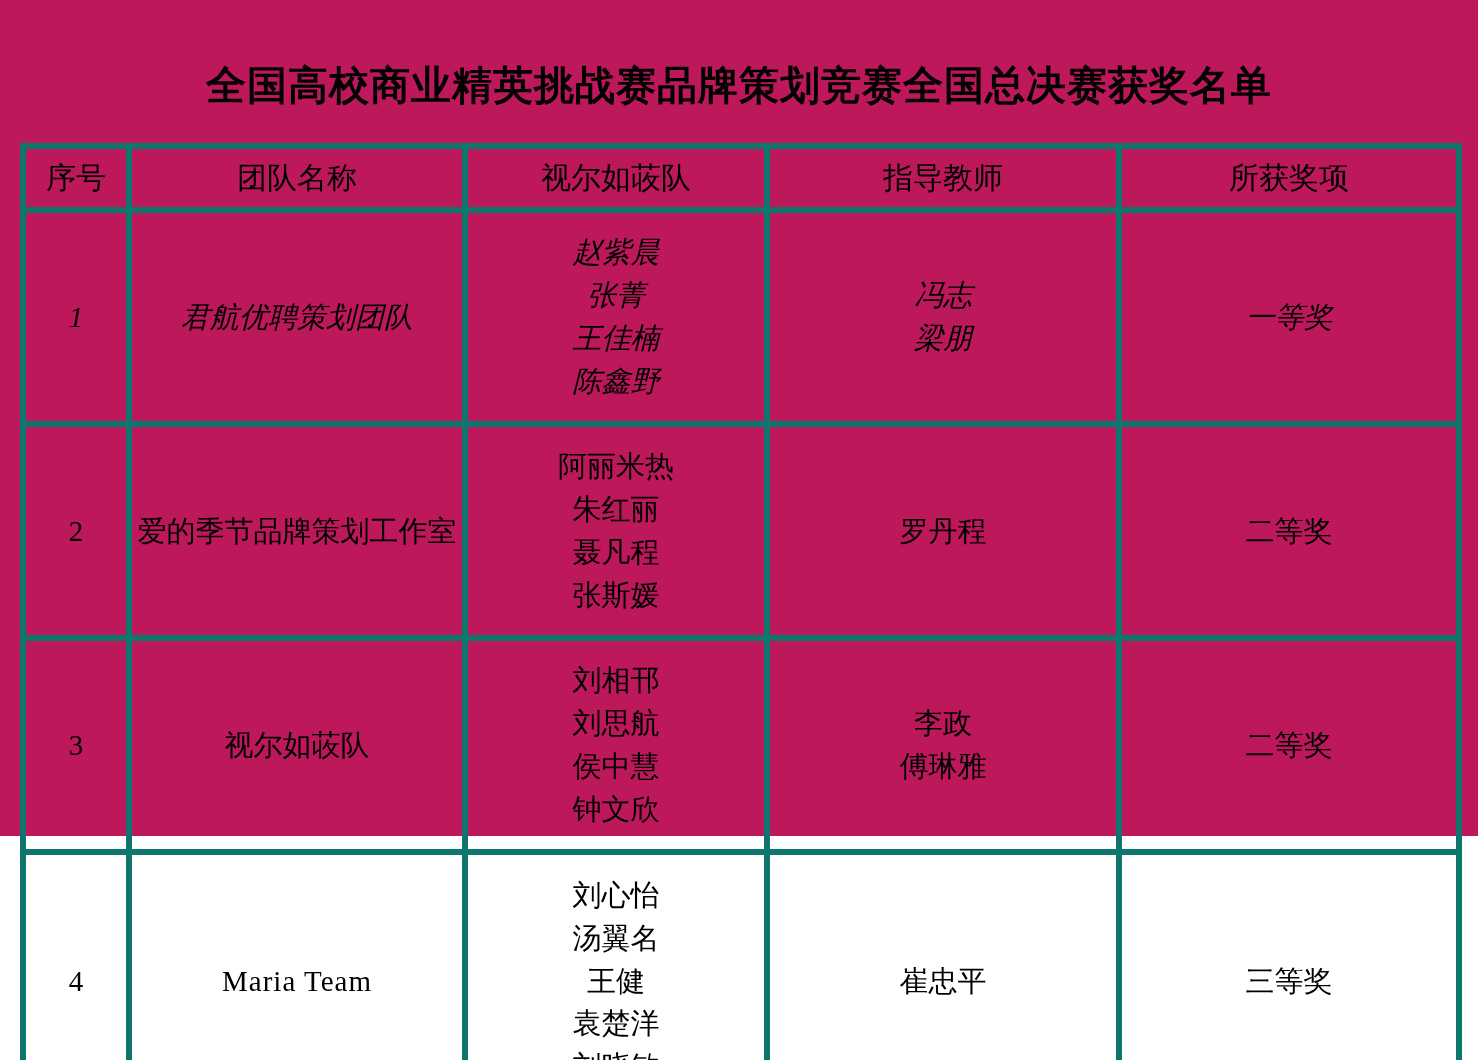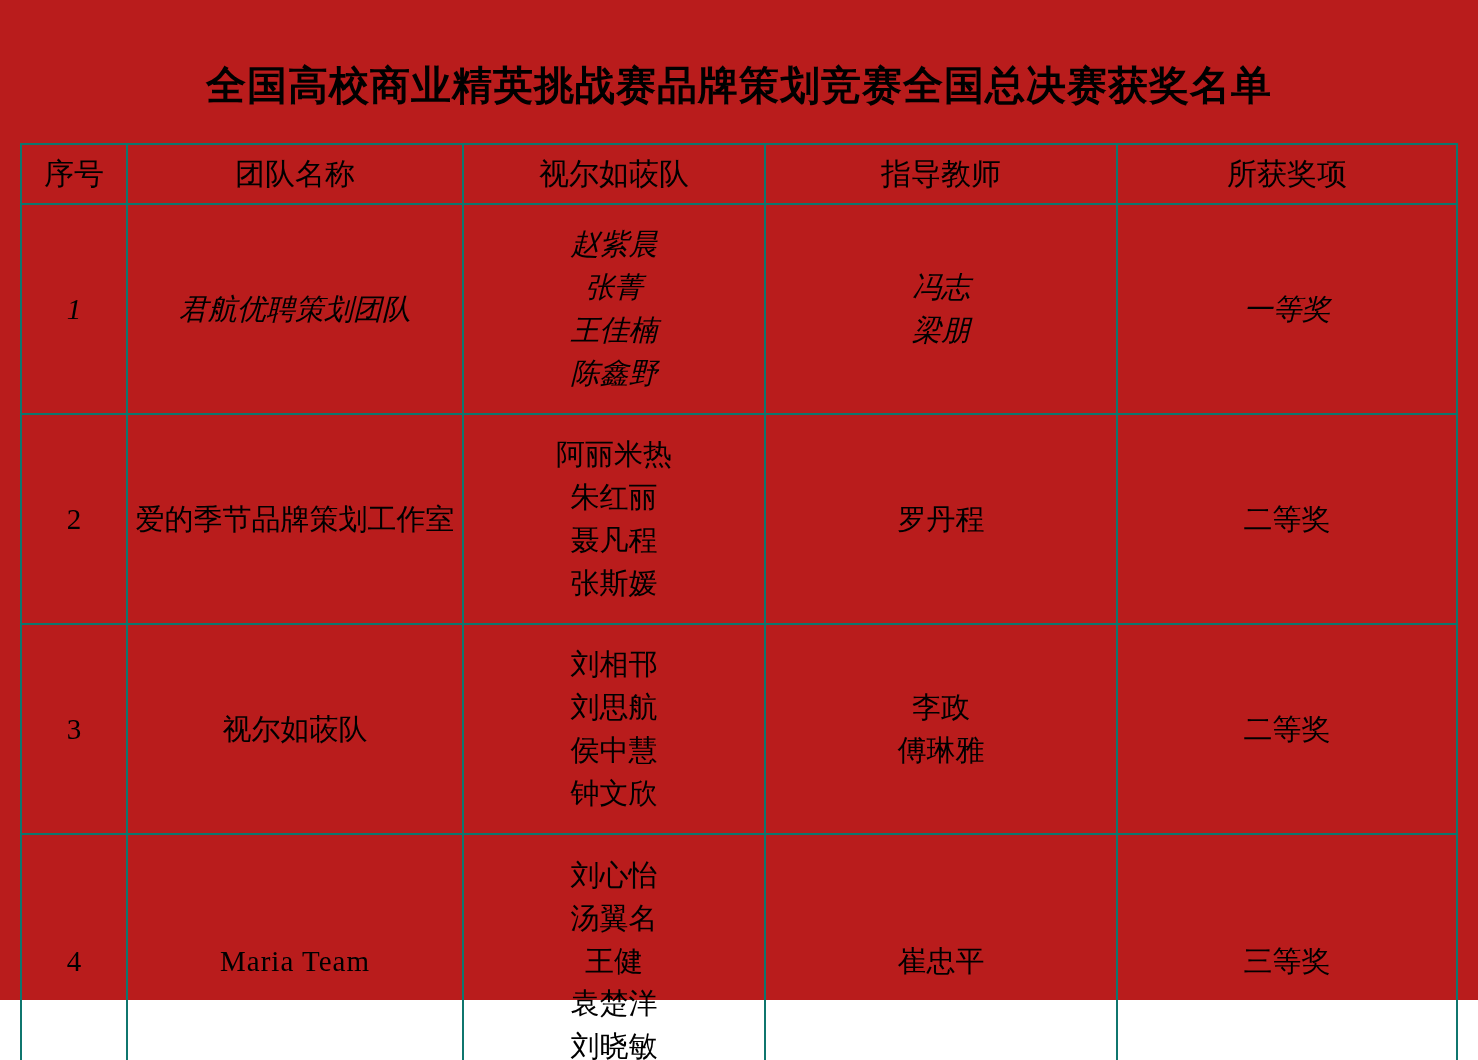--- a/index.html
+++ b/index.html
@@ -10,22 +10,22 @@
   body {
     width: 1478px;
     height: 1060px;
     font-family: "Liberation Serif", serif;
     color: #000000;
     overflow: hidden;
   }
   .page {
     position: relative;
     width: 1478px;
-    height: 1000px;
-    background: #b91c1c;
+    height: 836px;
+    background: #be185d;
     box-sizing: border-box;
   }
   .doc-title {
     text-align: center;
     font-family: "Liberation Sans", sans-serif;
     font-weight: bold;
     font-size: 40px;
     letter-spacing: 1px;
     padding-top: 58px;
     padding-bottom: 30px;
@@ -33,21 +33,21 @@
     white-space: nowrap;
   }
   table.award-table {
     border-collapse: collapse;
     table-layout: fixed;
     width: 1436px;
     margin: 0 18px 0 20px;
   }
   table.award-table td,
   table.award-table th {
-    border: 2px solid #0f766e;
+    border: 6px solid #0f766e;
     text-align: center;
     vertical-align: middle;
     font-size: 29px;
     line-height: 1.48;
     padding: 6px 4px;
     font-family: "Liberation Serif", serif;
     color: #000000;
   }
   table.award-table thead th {
     font-weight: normal;

